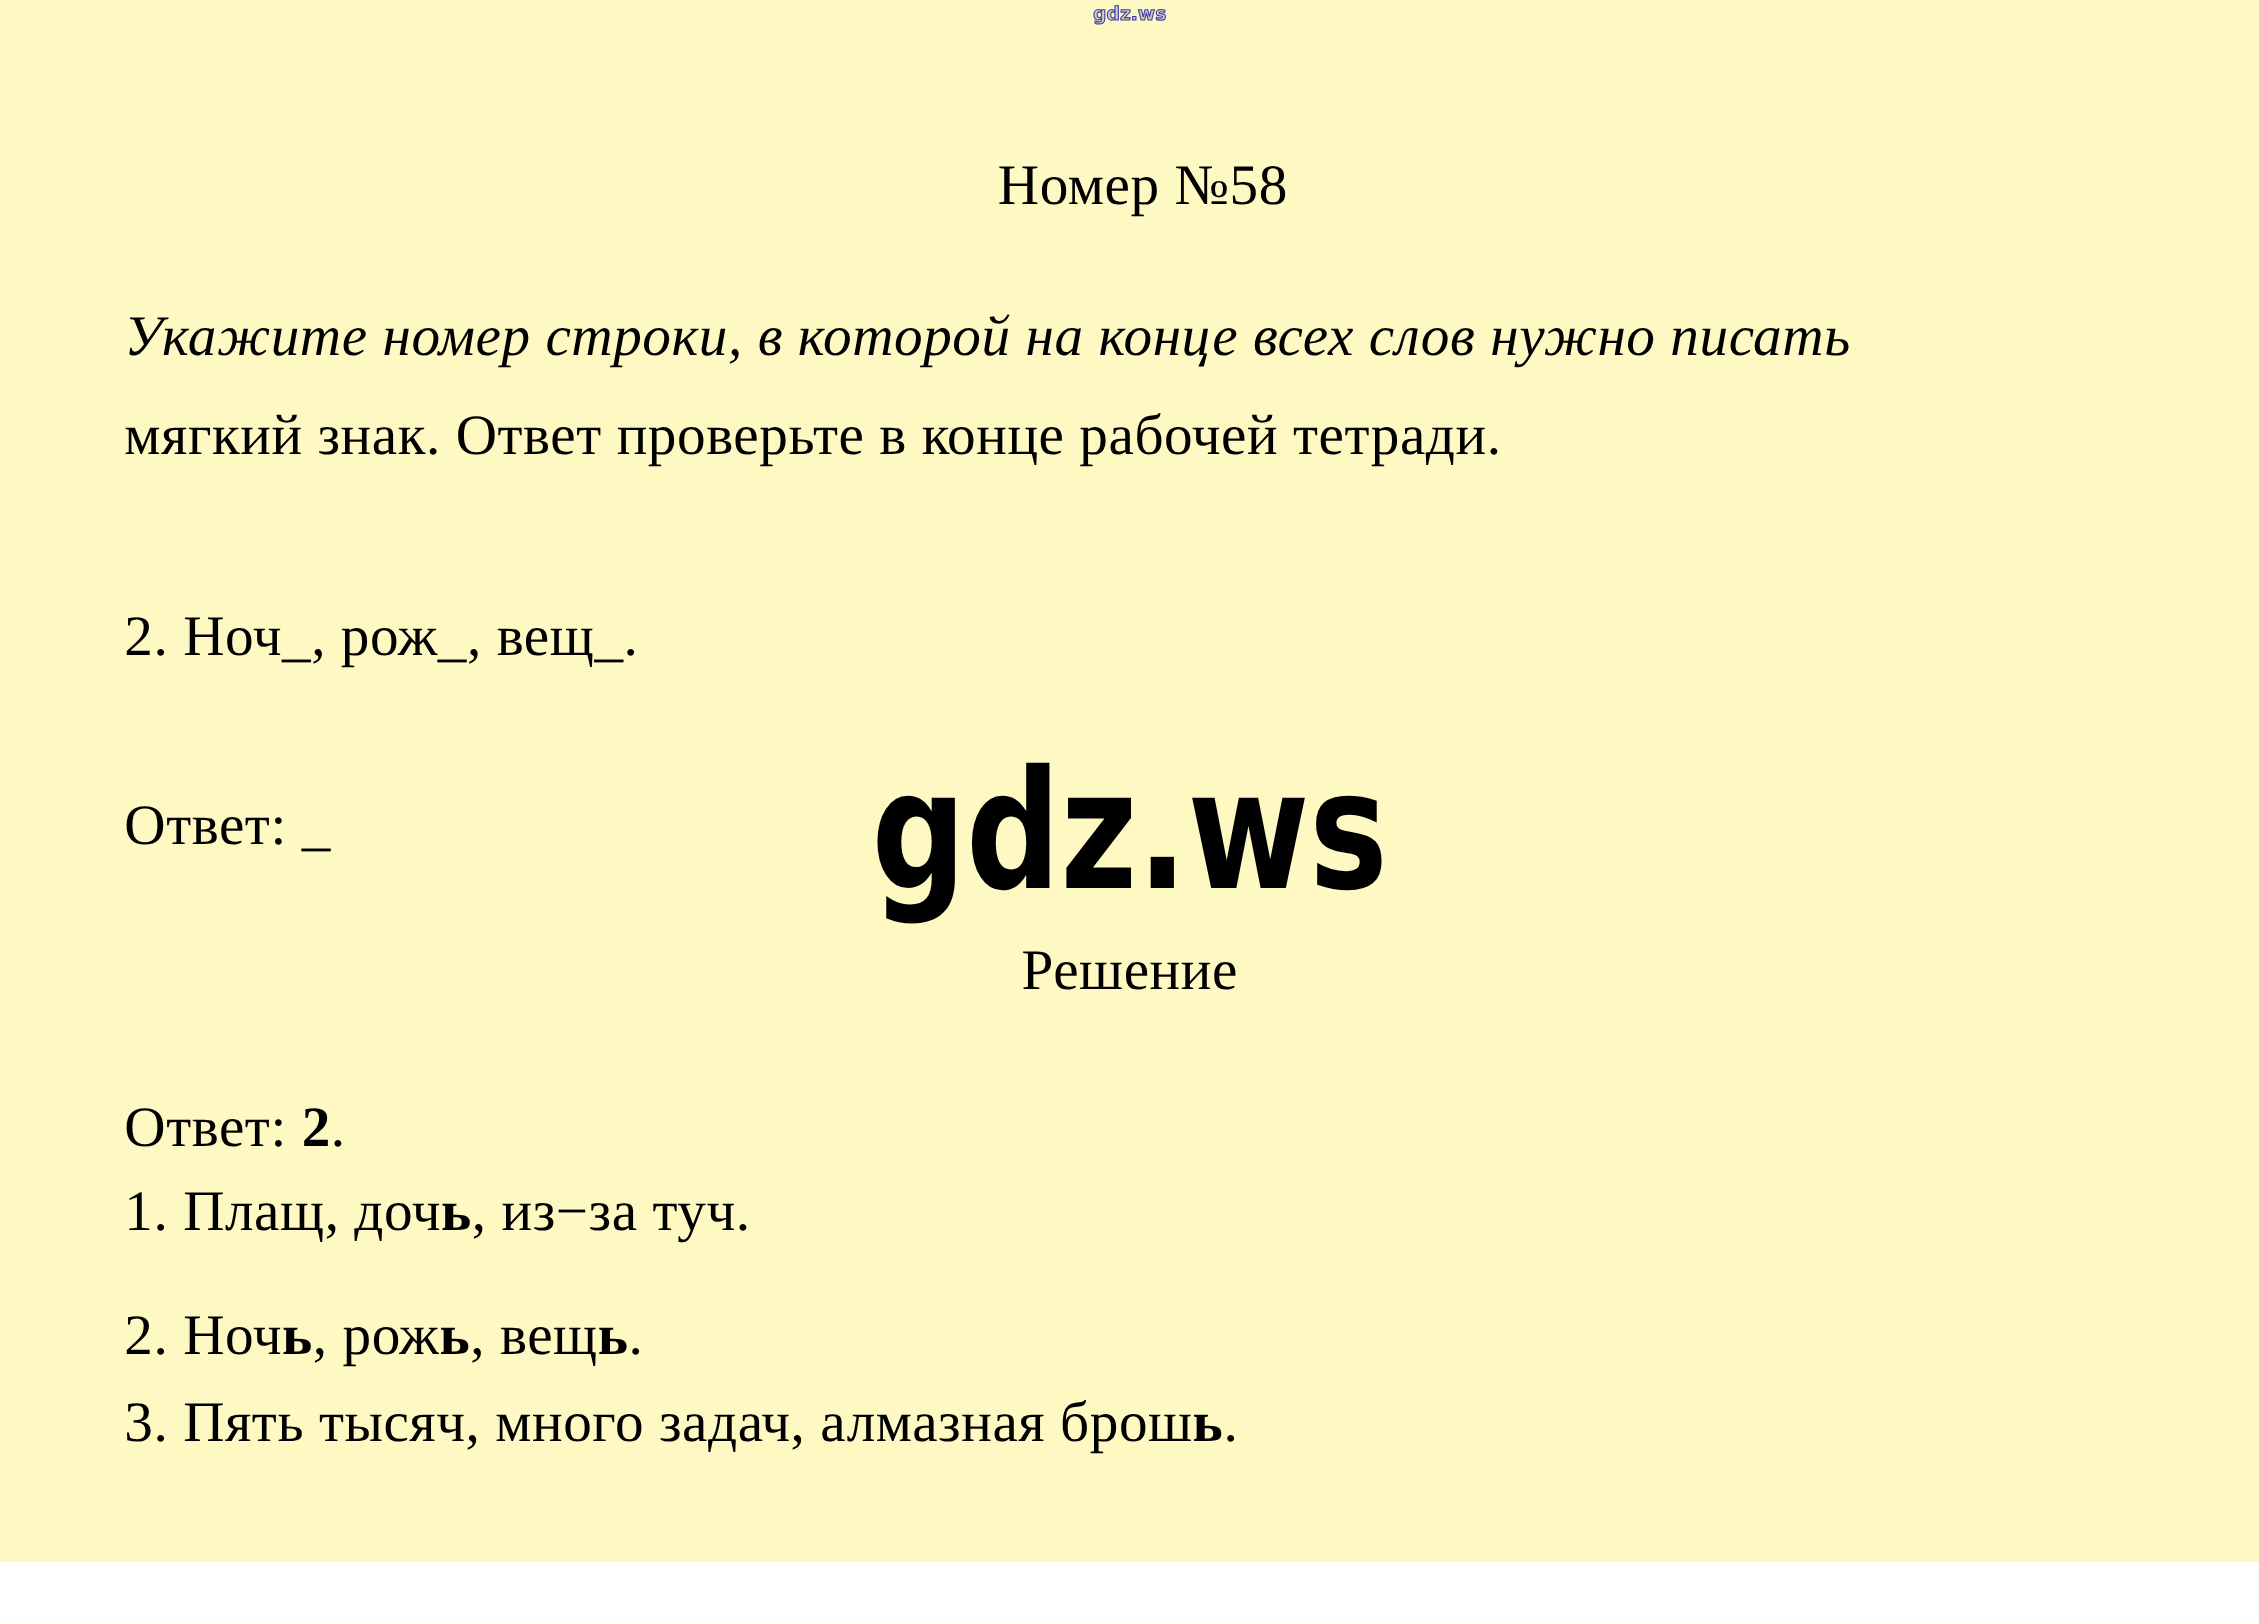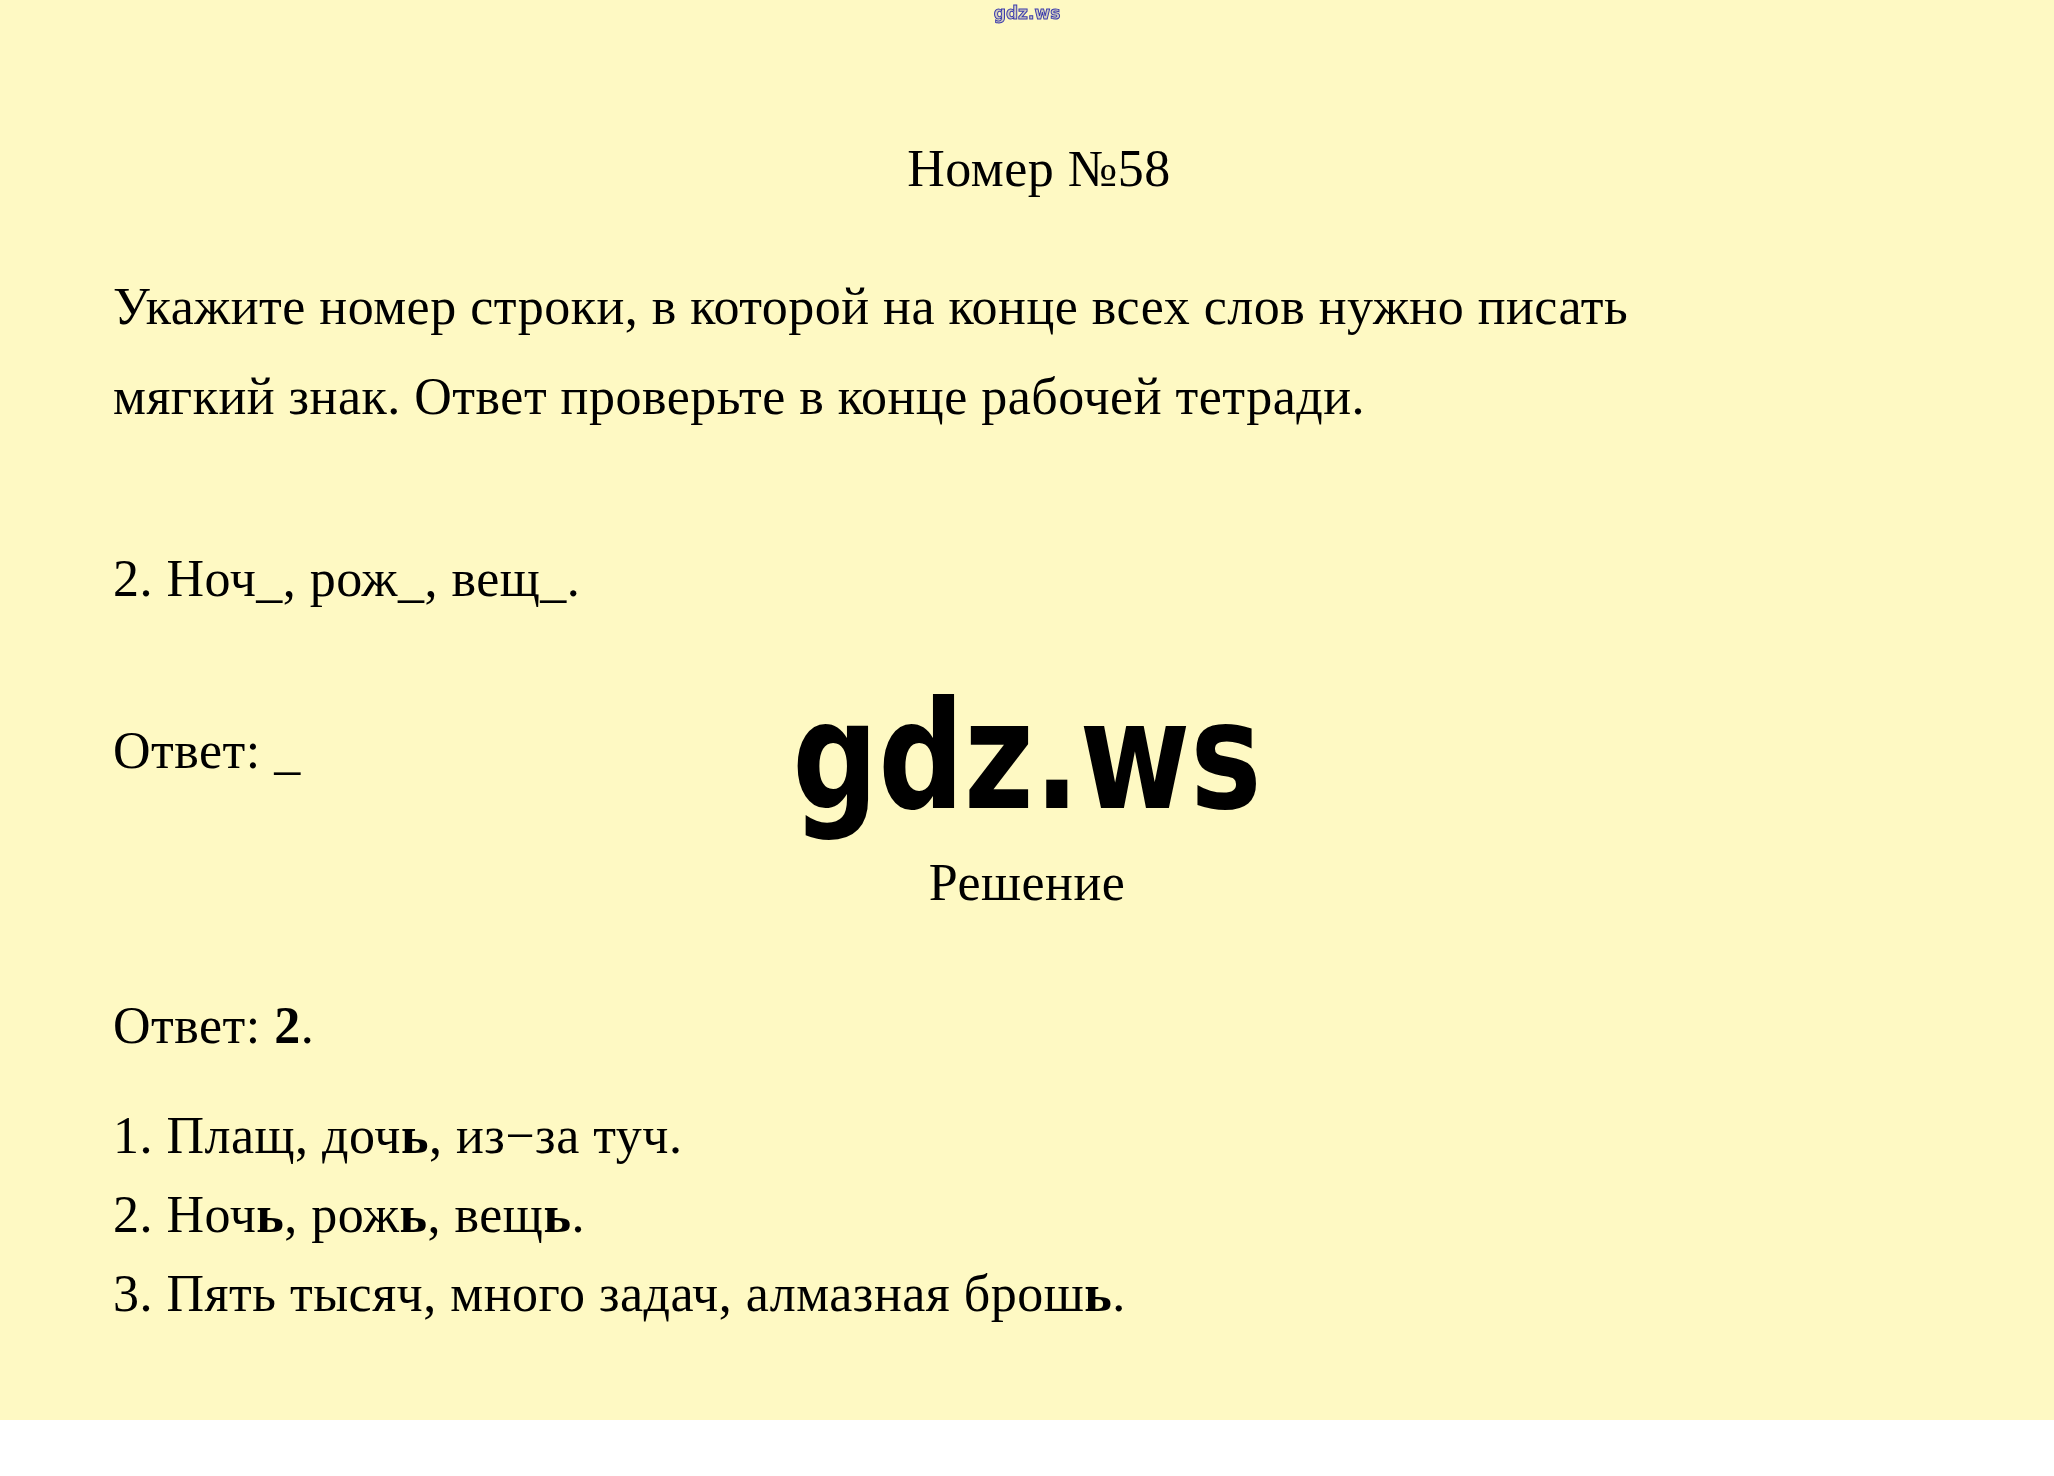--- a/index.html
+++ b/index.html
@@ -54,29 +54,29 @@
     font-family: "DejaVu Sans", sans-serif;
     font-weight: bold;
     font-size: 150px;
     line-height: 1;
     color: #000000;
     transform: scaleX(0.8);
     transform-origin: 50% 50%;
   }
 
   .pos-title     { top: 143px; margin-left: 12px; }
-  .pos-q1        { top: 281px; }
+  .pos-q1        { top: 281px; font-style: italic; }
   .pos-q2        { top: 371px; }
   .pos-i1        { top: 462px; }
   .pos-i2        { top: 553px; }
   .pos-i3        { top: 638px; }
   .pos-otvet     { top: 725px; }
   .pos-reshenie  { top: 857px; }
   .pos-s0        { top: 1000px; }
-  .pos-s1        { top: 1110px; }
+  .pos-s1        { top: 1076px; }
   .pos-s2        { top: 1189px; }
   .pos-s3        { top: 1268px; }
 </style>
 </head>
 <body>
 
 <div class="page">
 
   <div class="wm-top">gdz.ws</div>
 

